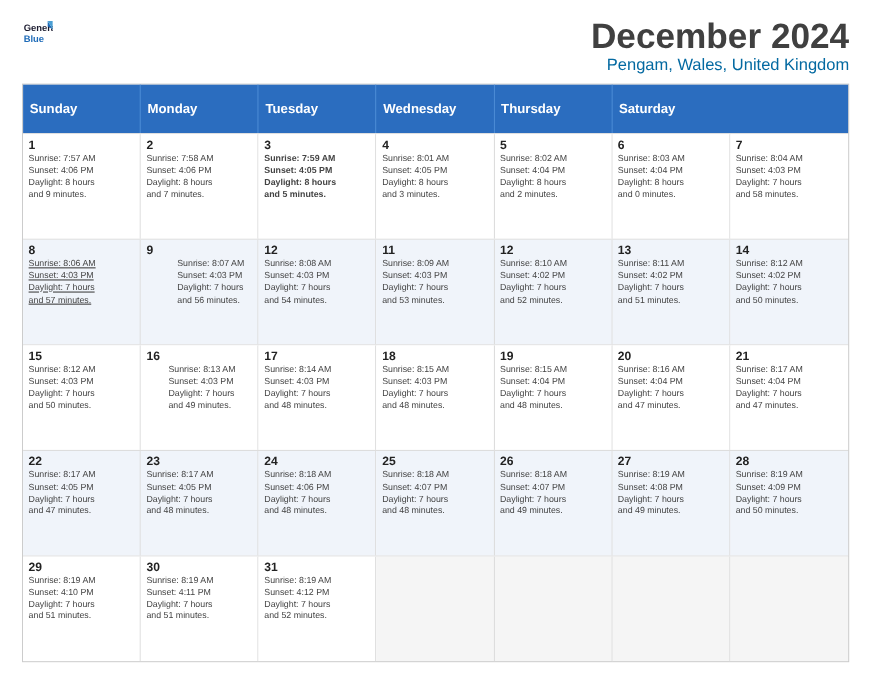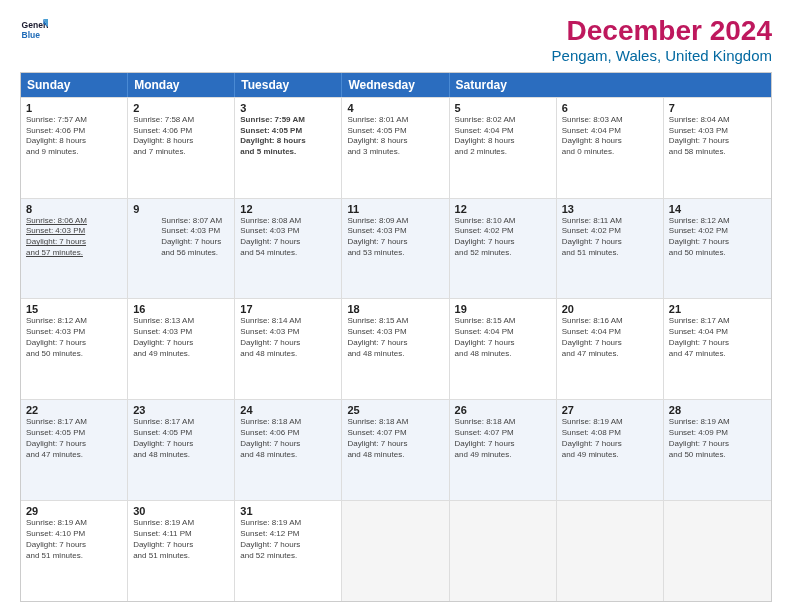--- a/index.html
+++ b/index.html
@@ -29,23 +29,23 @@
       gap: 4px;
     }
     .logo-icon {
       width: 28px;
       height: 28px;
     }
     .title-block {
       text-align: right;
     }
     .main-title {
-      font-size: 28px;
+      font-size: 32px;
       font-weight: bold;
-      color: #be185d;
+      color: #404040;
       line-height: 1.1;
     }
     .subtitle {
       font-size: 15px;
       color: #0369a1;
     }
     .calendar {
       flex: 1;
       display: flex;
       flex-direction: column;
@@ -53,21 +53,21 @@
     }
     .cal-header-row {
       display: grid;
       grid-template-columns: repeat(7, 1fr);
       background: #2b6dbf;
     }
     .cal-header-cell {
       color: #fff;
       font-size: 12px;
       font-weight: bold;
-      padding: 5px 6px;
+      padding: 15px 6px;
       border-right: 1px solid #4a8ad4;
       text-align: left;
     }
     .cal-header-cell:last-child { border-right: none; }
     .cal-body {
       flex: 1;
       display: flex;
       flex-direction: column;
     }
     .cal-week {
@@ -119,20 +119,21 @@
       <div class="subtitle">Pengam, Wales, United Kingdom</div>
     </div>
   </div>
 
   <div class="calendar">
     <div class="cal-header-row">
       <div class="cal-header-cell">Sunday</div>
       <div class="cal-header-cell">Monday</div>
       <div class="cal-header-cell">Tuesday</div>
       <div class="cal-header-cell">Wednesday</div>
+      <div class="cal-header-cell">Thursday</div>
       <div class="cal-header-cell">Saturday</div>
     </div>
     <div class="cal-body" id="cal-body">
     <div class="cal-week">
           <div class="cal-cell">
             <div class="day-num">1</div>
             <div class="day-info" style="white-space: pre-line;">Sunrise: 7:57 AM
 Sunset: 4:06 PM
 Daylight: 8 hours
 and 9 minutes.</div>
@@ -234,21 +235,21 @@
         <div class="cal-week">
           <div class="cal-cell">
             <div class="day-num">15</div>
             <div class="day-info" style="white-space: pre-line;">Sunrise: 8:12 AM
 Sunset: 4:03 PM
 Daylight: 7 hours
 and 50 minutes.</div>
           </div>
           <div class="cal-cell">
             <div class="day-num">16</div>
-            <div class="day-info" style="white-space: pre-line;">Sunrise: 8:13 AM
+            <div class="day-info" style="white-space: pre-line; margin-left: 20px;">Sunrise: 8:13 AM
 Sunset: 4:03 PM
 Daylight: 7 hours
 and 49 minutes.</div>
           </div>
           <div class="cal-cell">
             <div class="day-num">17</div>
             <div class="day-info" style="white-space: pre-line;">Sunrise: 8:14 AM
 Sunset: 4:03 PM
 Daylight: 7 hours
 and 48 minutes.</div>

